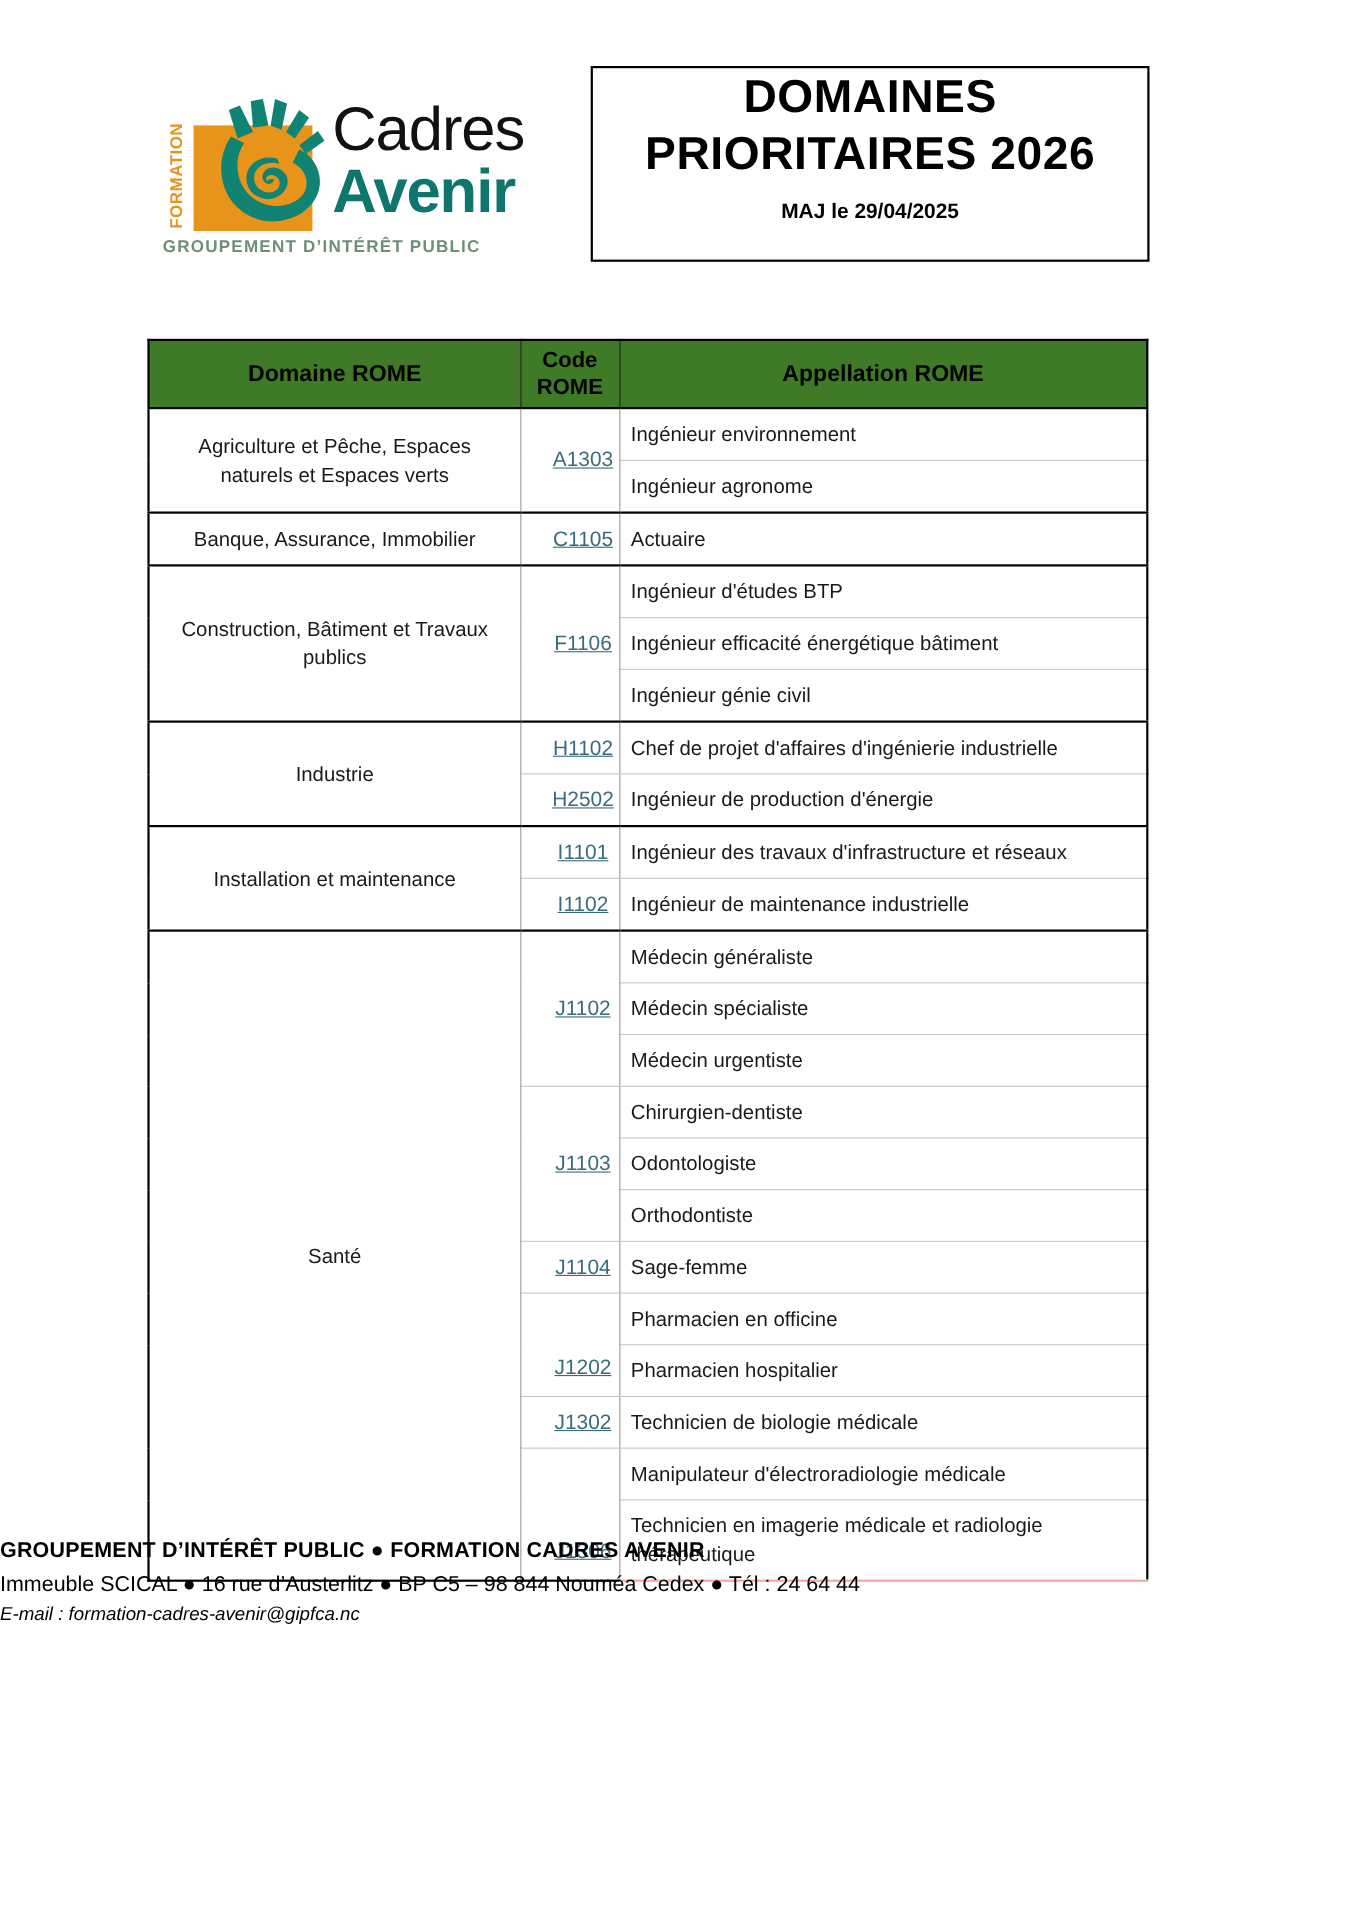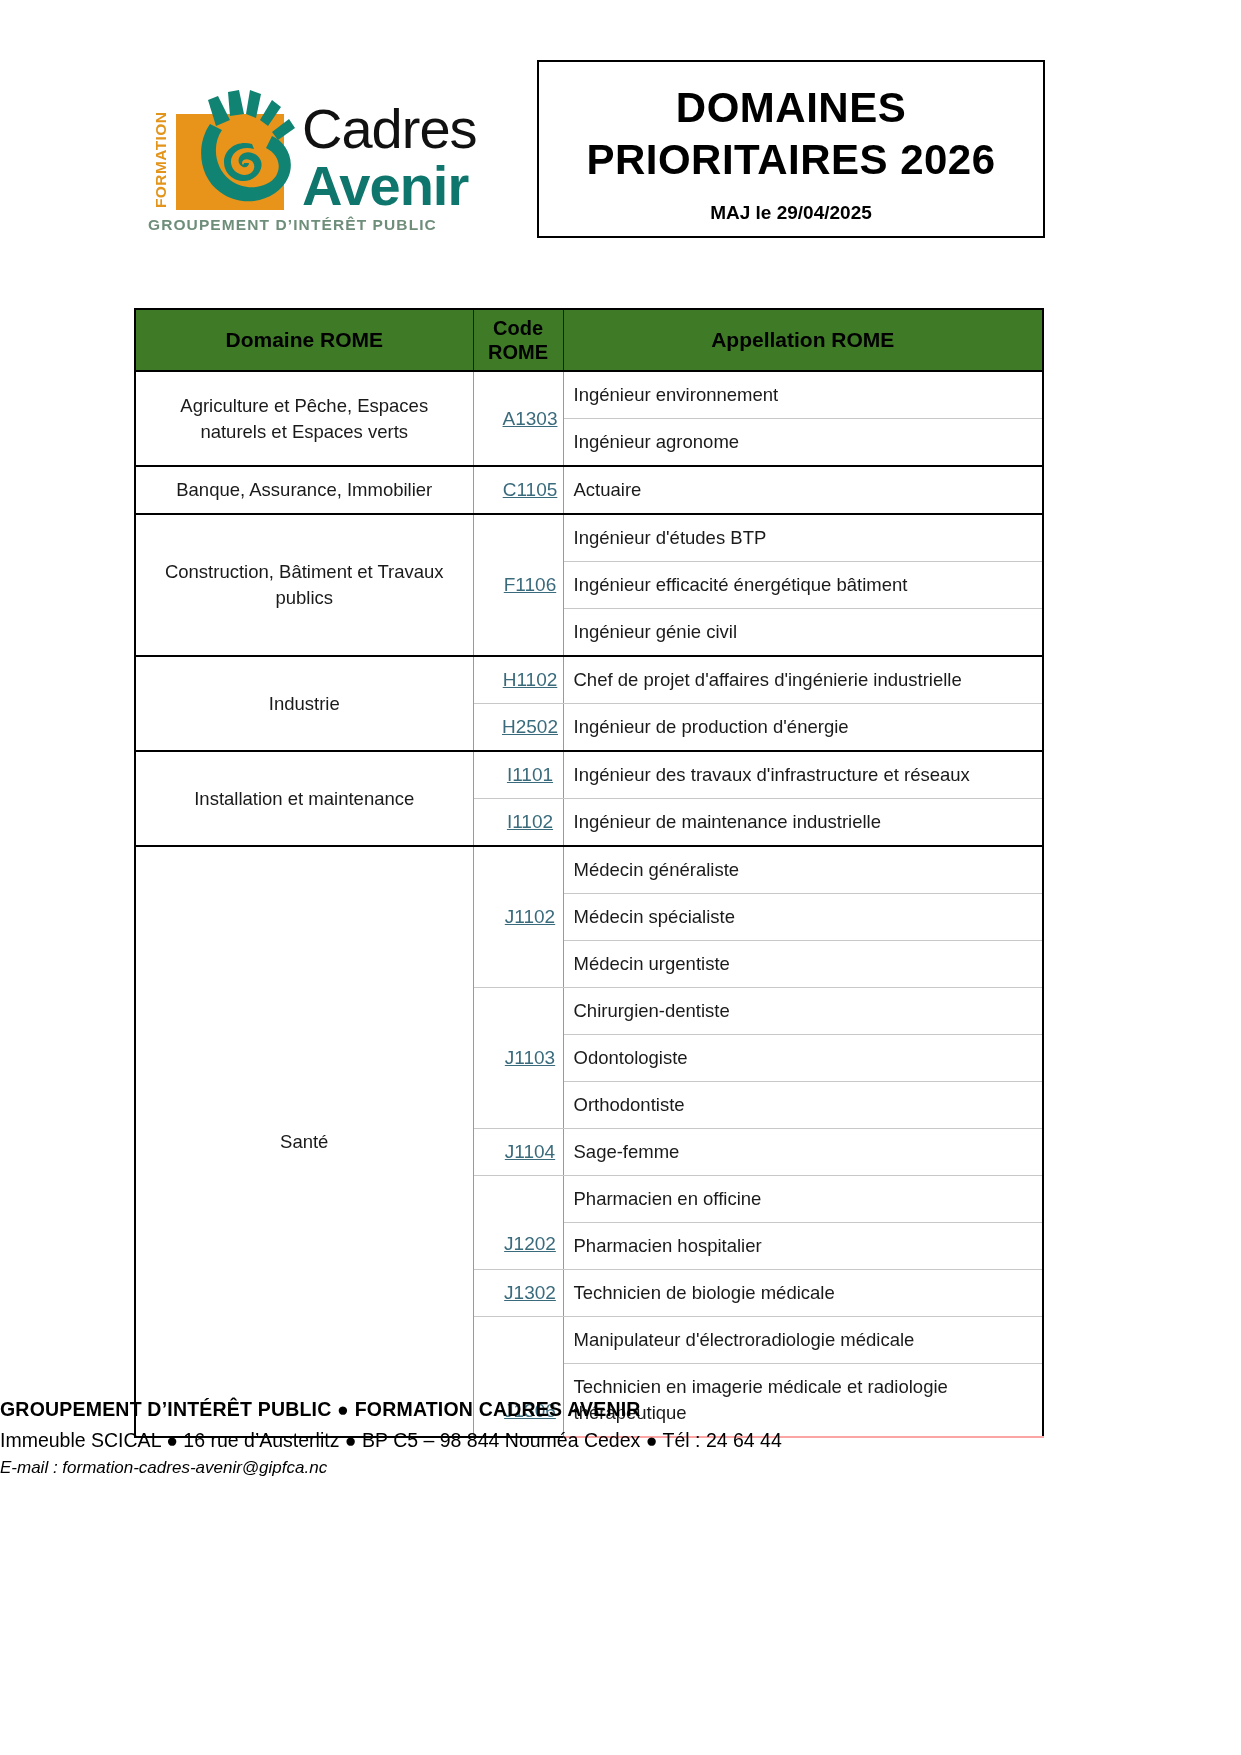--- a/index.html
+++ b/index.html
@@ -63,21 +63,21 @@
   .logo-hand {
     position: absolute;
     left: 48px;
     top: 6px;
     width: 120px;
     height: 128px;
   }
   .logo-wordmark {
     position: absolute;
     left: 164px;
-    top: 20px;
+    top: 8px;
     width: 200px;
   }
   .logo-cadres {
     font-size: 56px;
     font-weight: normal;
     color: #111111;
     line-height: 58px;
     letter-spacing: -1px;
     font-family: "Liberation Sans", sans-serif;
   }
@@ -114,21 +114,21 @@
     text-align: center;
   }
   .title-line {
     font-size: 42px;
     font-weight: bold;
     letter-spacing: 0.5px;
     line-height: 52px;
     color: #000000;
     font-family: "Liberation Sans", sans-serif;
   }
-  .title-line1 { margin-top: 20px; }
+  .title-line1 { }
   .title-maj {
     margin-top: 16px;
     font-size: 19px;
     font-weight: bold;
     color: #000000;
     font-family: "Liberation Sans", sans-serif;
   }
 
   
   .table-wrap {

